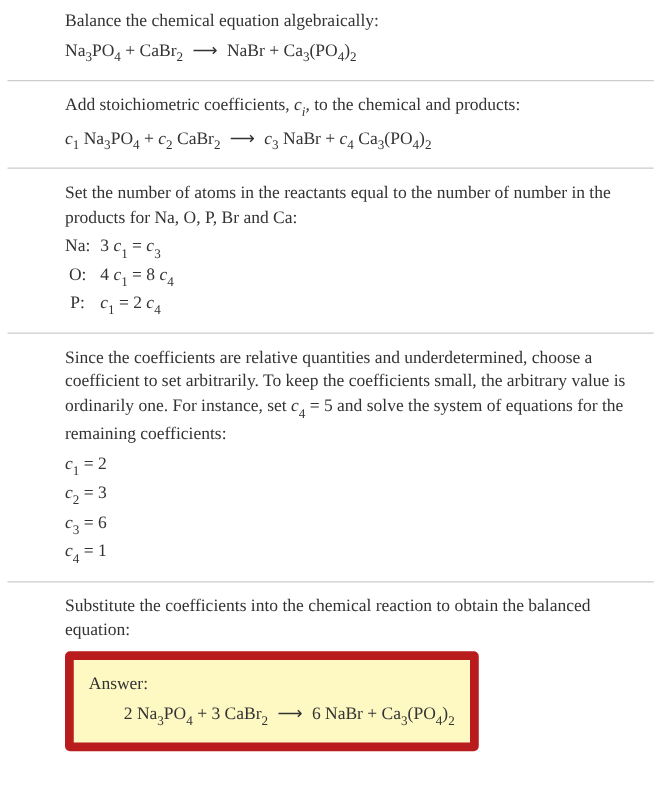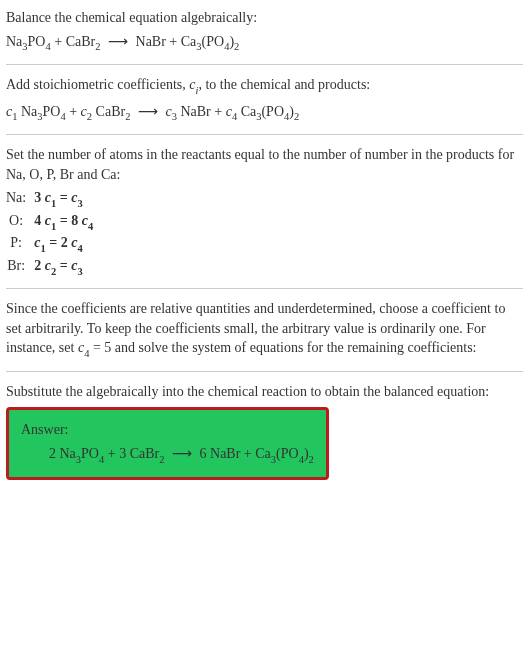--- a/index.html
+++ b/index.html
@@ -11,20 +11,21 @@
       font-family: Georgia, 'Times New Roman', serif;
       font-size: 14px;
       color: #333;
       background: #fff;
       width: 529px;
       padding: 8px 6px;
       line-height: 1.4;
     }
     .section {
       margin-bottom: 6px;
+      margin-left: 46px;
     }
     hr.divider {
       border: none;
       border-top: 1px solid #ccc;
       margin: 10px 0;
     }
     .equation {
       margin: 4px 0;
     }
     .sub {
@@ -48,31 +49,30 @@
       display: table-row;
     }
     .atom-label {
       display: table-cell;
       text-align: center;
       padding-right: 8px;
       min-width: 28px;
     }
     .atom-eq {
       display: table-cell;
-      font-weight: bold;
     }
     .coef-list {
       margin: 4px 0;
     }
     .coef-line {
       margin: 1px 0;
     }
     .answer-box {
-      border: 3px solid #b91c1c;
-      background: #22c55e;
+      border: 7px solid #b91c1c;
+      background: #fef9c3;
       border-radius: 4px;
       padding: 10px 12px;
       display: inline-block;
       margin-top: 6px;
     }
     .answer-label {
       margin-bottom: 4px;
     }
     .answer-eq {
       padding-left: 28px;
@@ -117,39 +117,41 @@
       <div class="atom-eq"><span>3 </span><span class="italic">c</span><span class="sub">1</span><span> = </span><span class="italic">c</span><span class="sub">3</span></div>
     </div>
     <div class="atom-row">
       <div class="atom-label">O:</div>
       <div class="atom-eq"><span>4 </span><span class="italic">c</span><span class="sub">1</span><span> = 8 </span><span class="italic">c</span><span class="sub">4</span></div>
     </div>
     <div class="atom-row">
       <div class="atom-label">P:</div>
       <div class="atom-eq"><span></span><span class="italic">c</span><span class="sub">1</span><span> = 2 </span><span class="italic">c</span><span class="sub">4</span></div>
     </div>
-    <div class="atom-row">
-      <div class="atom-label">Br:</div>
-      <div class="atom-eq"><span>2 </span><span class="italic">c</span><span class="sub">2</span><span> = </span><span class="italic">c</span><span class="sub">3</span></div>
-    </div>
   </div>
 </div>
 
 <hr class="divider">
 
 <div class="section">
   <div>
     <span>Since the coefficients are relative quantities and underdetermined, choose a coefficient to set arbitrarily. To keep the coefficients small, the arbitrary value is ordinarily one. For instance, set </span><span class="italic">c</span><span class="sub">4</span><span> = 5 and solve the system of equations for the remaining coefficients:</span>
   </div>
+  <div class="coef-list">
+    <div class="coef-line"><span class="italic">c</span><span class="sub">1</span><span> = 2</span></div>
+    <div class="coef-line"><span class="italic">c</span><span class="sub">2</span><span> = 3</span></div>
+    <div class="coef-line"><span class="italic">c</span><span class="sub">3</span><span> = 6</span></div>
+    <div class="coef-line"><span class="italic">c</span><span class="sub">4</span><span> = 1</span></div>
+  </div>
 </div>
 
 <hr class="divider">
 
 <div class="section">
-  <div>Substitute the algebraically into the chemical reaction to obtain the balanced equation:</div>
+  <div>Substitute the coefficients into the chemical reaction to obtain the balanced equation:</div>
   <div class="answer-box">
     <div class="answer-label">Answer:</div>
     <div class="answer-eq">
       <span>2 </span><span><span>Na</span><span class="sub">3</span><span>PO</span><span class="sub">4</span></span><span> + 3 </span><span><span>CaBr</span><span class="sub">2</span></span>
       <span class="arrow">⟶</span>
       <span>6 </span><span>NaBr</span><span> + </span><span><span>Ca</span><span class="sub">3</span><span>(PO</span><span class="sub">4</span><span>)</span><span class="sub">2</span></span>
     </div>
   </div>
 </div>
 

